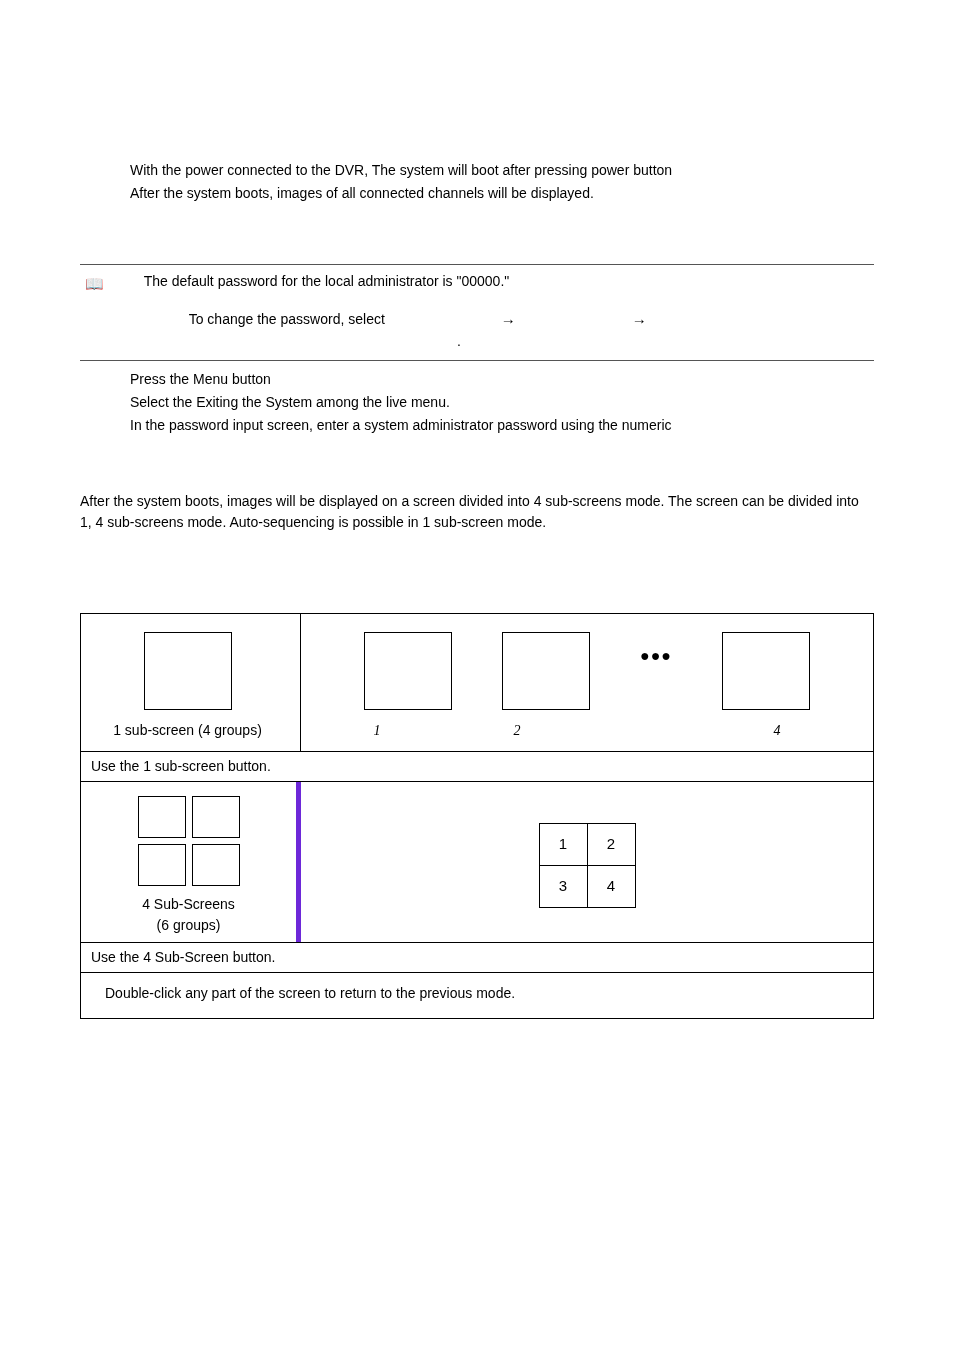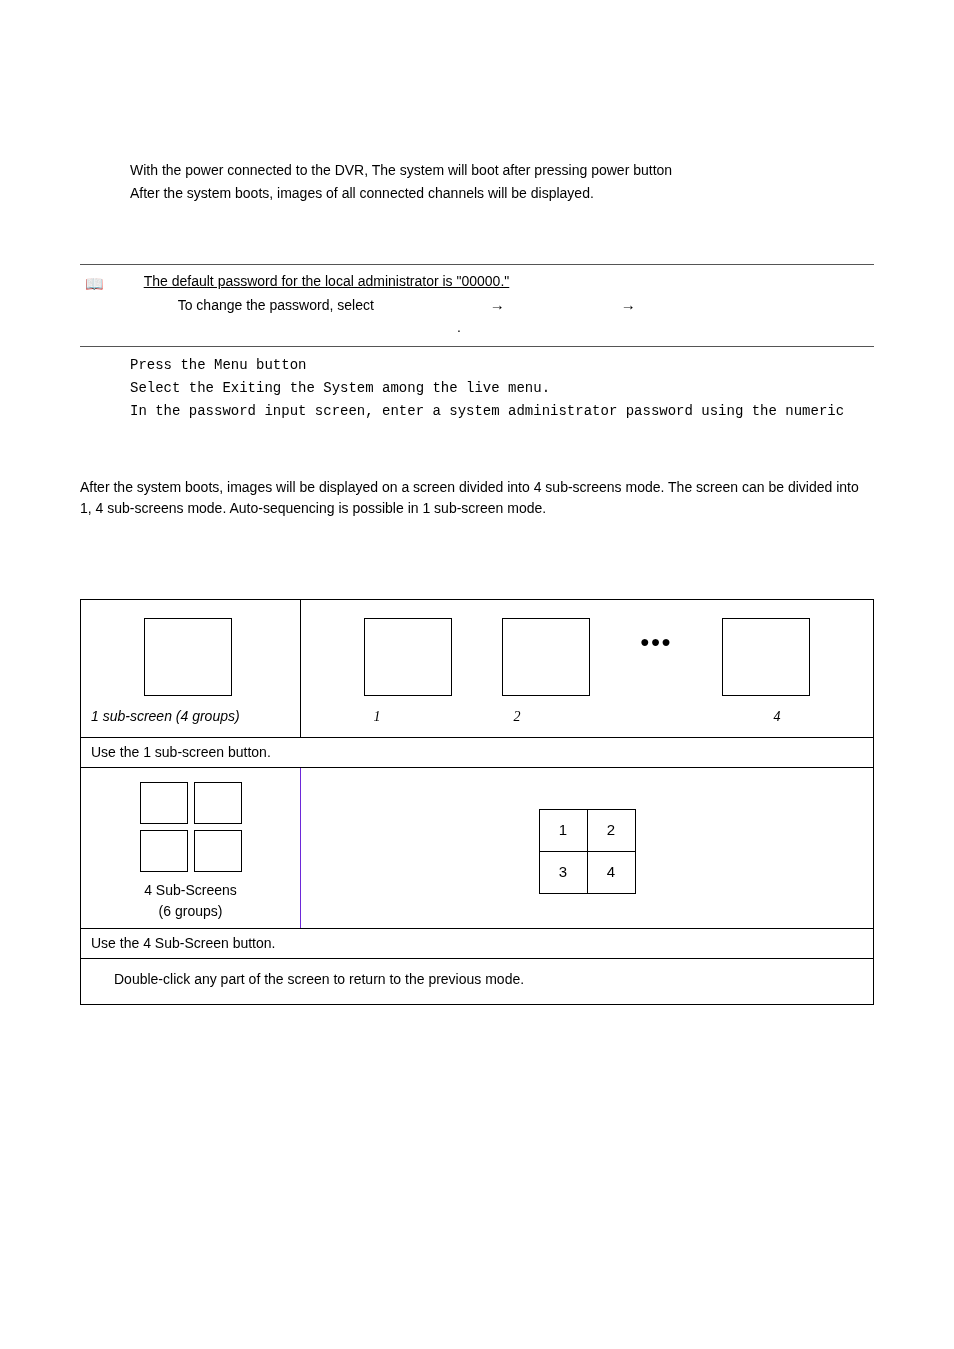--- a/index.html
+++ b/index.html
@@ -24,43 +24,42 @@
       align-items: flex-start;
     }
     .info-box .book-icon {
       color: #999;
       font-size: 15px;
       margin-left: 5px;
       margin-right: 40px;
       margin-top: 2px;
     }
     .info-box .info-text { flex: 1; }
-    .info-box .line1 { margin-bottom: 2px; text-decoration: underline; }
+    .info-box .line1 { margin-bottom: 16px; }
     .info-box .line2 { display: flex; align-items: center; gap: 8px; }
     .info-box .line2 .spacer1 { width: 100px; display: inline-block; }
     .info-box .arrow { font-size: 15px; }
     .steps-block { margin-left: 50px; margin-bottom: 55px; }
-    .steps-block div { margin-bottom: 2px; font-family: Liberation Mono, monospace; }
+    .steps-block div { margin-bottom: 2px; }
     .indent { margin-left: 12px; }
     .subscreen-desc { margin-bottom: 80px; }
     .figure-table {
       border: 1px solid #000;
       width: 100%;
       margin-top: 20px;
     }
     .row-top {
       display: flex;
       border-bottom: 1px solid #000;
     }
     .row-top .left-cell {
       width: 220px;
       border-right: 1px solid #000;
       padding: 18px 16px 10px 10px;
-      text-align: left;
-      font-style: italic;
+      text-align: center;
     }
     .row-top .right-cell {
       flex: 1;
       padding: 18px 10px 10px 10px;
       position: relative;
     }
     .single-box {
       width: 88px;
       height: 78px;
       border: 1px solid #000;
@@ -95,21 +94,21 @@
     .row-label {
       border-bottom: 1px solid #000;
       padding: 4px 10px;
     }
     .row-mid {
       display: flex;
       border-bottom: 1px solid #000;
     }
     .row-mid .left-cell {
       width: 220px;
-      border-right: 1px solid #6d28d9;
+      border-right: 5px solid #6d28d9;
       padding: 14px 10px 6px 10px;
       text-align: center;
     }
     .row-mid .right-cell {
       flex: 1;
       padding: 14px 10px 6px 10px;
       display: flex;
       justify-content: center;
       align-items: center;
     }
@@ -134,36 +133,36 @@
       display: flex;
       align-items: center;
       justify-content: center;
       font-size: 15px;
       margin: -0.5px;
     }
     .bottom-note {
       padding: 10px 14px 14px 14px;
     }
     .bottom-note .n1 { margin-left: 22px; margin-bottom: 2px; }
-    .bottom-note .n2 { margin-left: 19px; }
+    .bottom-note .n2 { margin-left: 10px; }
   </style>
 </head>
 <body>
 
 <div class="intro-block">
   <div>With the power connected to the DVR, The system will boot after pressing power button</div>
   <div>After the system boots, images of all connected channels will be displayed.</div>
 </div>
 
 <div class="info-box">
   <span class="book-icon">📖</span>
   <div class="info-text">
     <div class="line1">The default password for the local administrator is "00000."</div>
     <div class="line2">
-      <span style="margin-left:34px">To  change  the  password,  select</span>
+      <span style="margin-left:45px">To  change  the  password,  select</span>
       <span class="spacer1"></span>
       <span class="arrow">→</span>
       <span class="spacer1"></span>
       <span class="arrow">→</span>
     </div>
     <div style="text-align:center;margin-left:-100px">.</div>
   </div>
 </div>
 
 <div class="steps-block">

